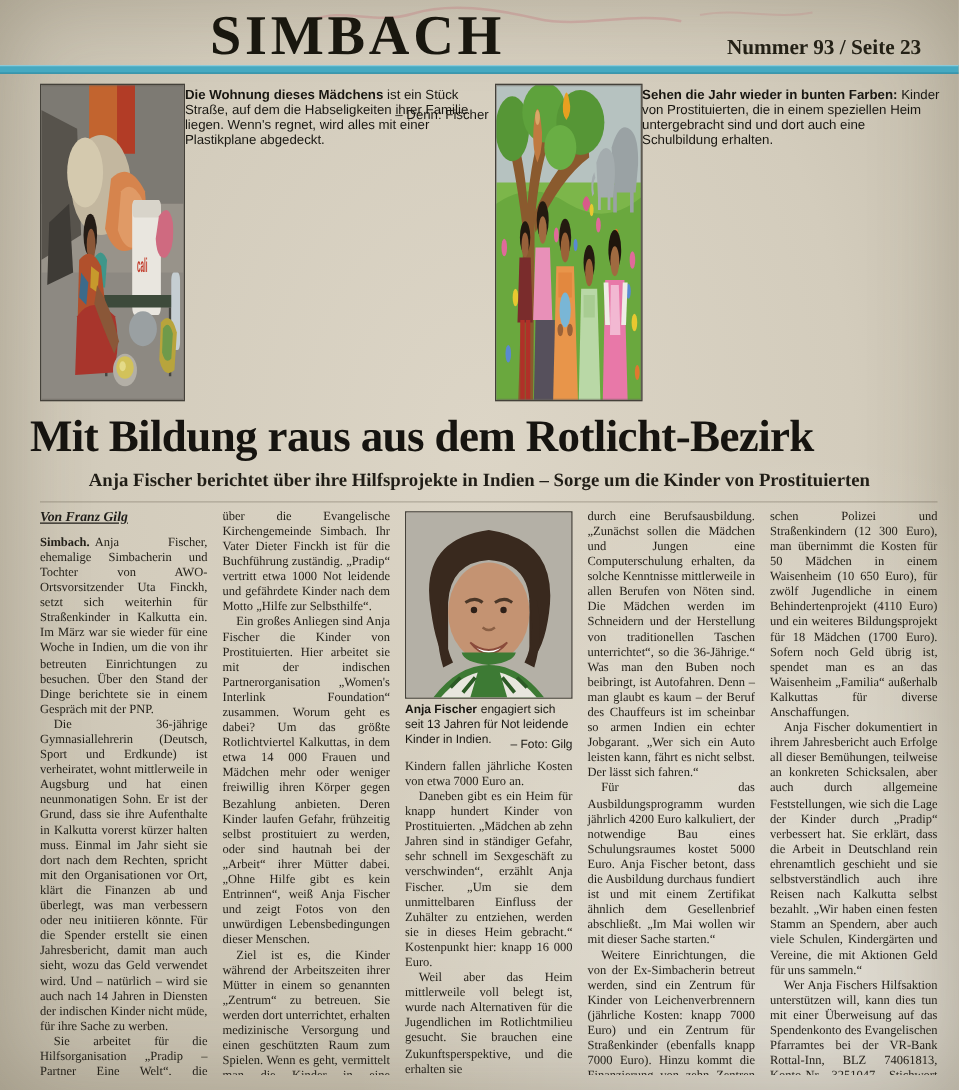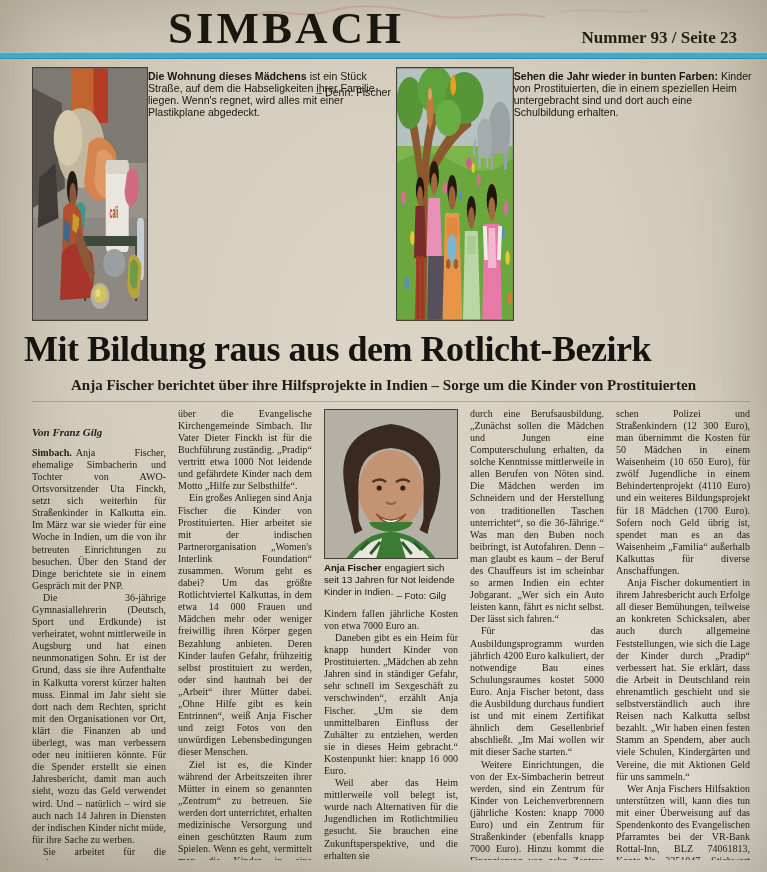--- a/index.html
+++ b/index.html
@@ -55,38 +55,38 @@
     font-size:15px;font-weight:bold;color:#211e17;
   }
   
   .columns{
     display:flex;gap:12px;
     margin:7px 17px 0 32px;padding-top:6px;
     border-top:1px solid rgba(70,62,45,.28);
     height:452px;overflow:hidden;
   }
   .col{flex:1;min-width:0;}
-  .byline{font-style:italic;font-weight:bold;font-size:11px;margin:18px 0 9px 0;}
+  .byline{font-style:italic;font-weight:bold;font-size:11px;margin:0 0 9px 0;text-decoration:underline;}
   .para{
     margin:0;font-size:10px;line-height:12.1px;text-align:justify;
     color:#24211a;
   }
   .p-indent{text-indent:11px;}
   .dateline{margin-right:4px;}
   
   .portrait-fig{margin:1px 0 5px;}
   .portrait-frame{border:1px solid #44413a;line-height:0;}
   .portrait-frame svg{display:block;width:100%;height:148px;}
   .portrait-cap{
     position:relative;margin-top:3px;height:41px;
     font-family:"Liberation Sans",sans-serif;font-size:9.6px;line-height:12.2px;
     color:#181611;
   }
   .portrait-cap .cap-lead{margin-right:3px;}
-  .portrait-cap .credit{position:absolute;right:12px;bottom:1px;}
+  .portrait-cap .credit{position:absolute;right:0;bottom:1px;}
 </style>
 </head>
 <body>
 
 <div class="page">
 
   <svg class="handwriting" width="767" height="40">
     <path d="M250,16 C275,6 300,20 330,11 S 395,7 430,15 S 505,9 545,17" fill="none" stroke="#c4707a" stroke-width="2" opacity=".32"></path>
     <path d="M560,12 C590,6 620,16 650,10" fill="none" stroke="#c4707a" stroke-width="1.6" opacity=".22"></path>
   </svg>

